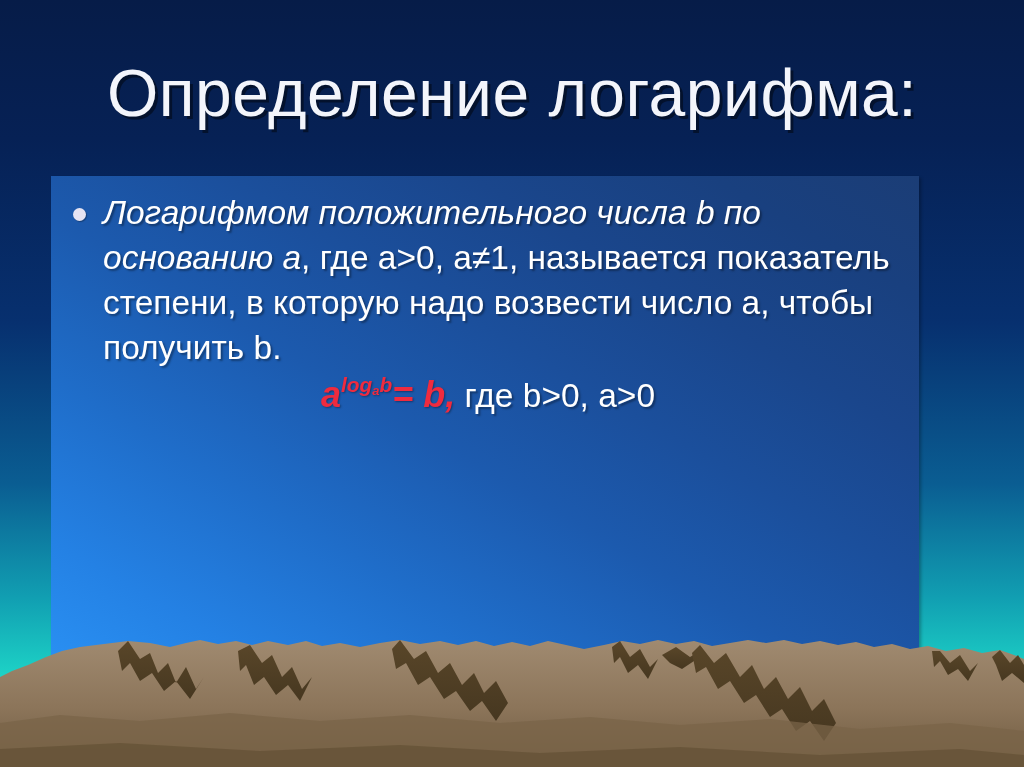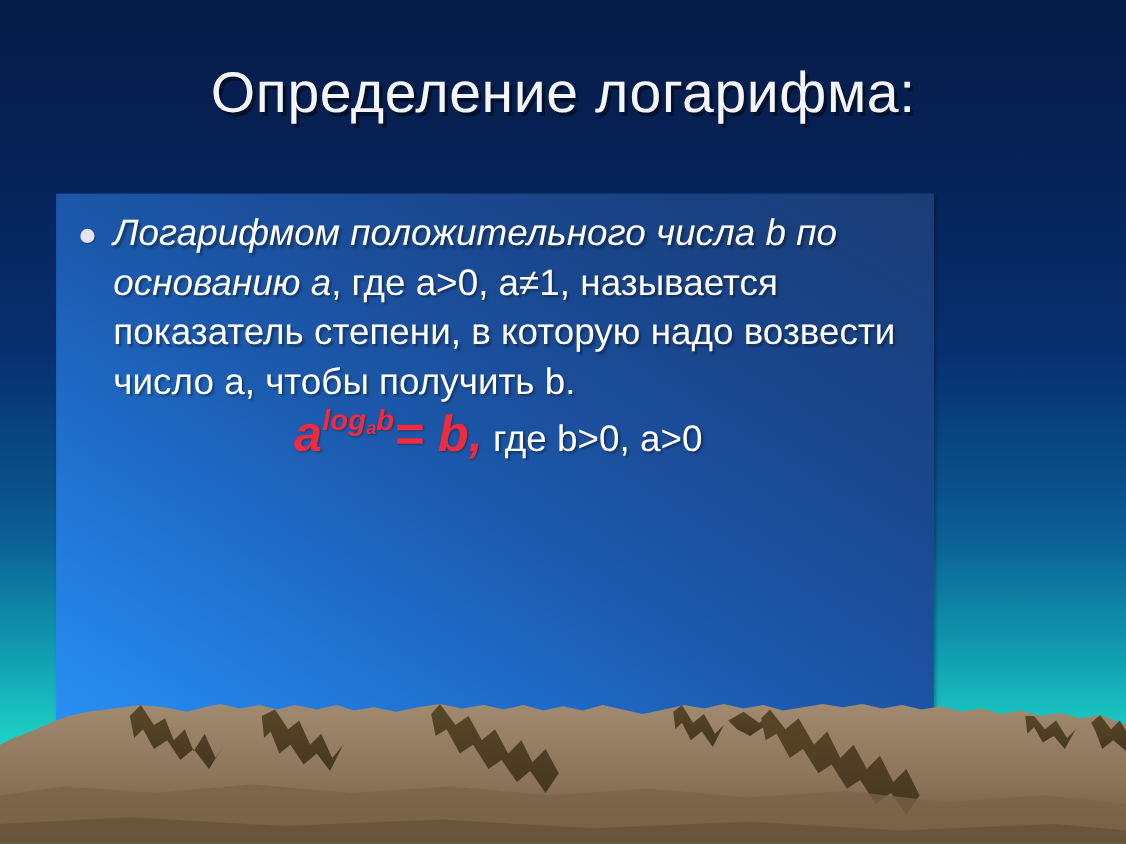--- a/index.html
+++ b/index.html
@@ -31,32 +31,32 @@
     width:1024px; height:130px;
   }
 
   
   #title {
     position:absolute;
     left:0; top:55px;
     width:1024px;
     text-align:center;
     color:#f3f5fb;
-    font-size:52px;
+    font-size:66px;
     font-weight:400;
     letter-spacing:0.5px;
     text-shadow: 3px 3px 0 rgba(0,0,0,0.45);
     white-space:nowrap;
   }
 
   
   #panel {
     position:absolute;
     left:51px; top:176px;
-    width:798px; height:506px;
+    width:868px; height:506px;
     background: linear-gradient(to top right,
         #2a92f5 0%,
         #2481e4 14%,
         #1f6dc9 30%,
         #1c5aae 46%,
         #1b4f9c 60%,
         #1a468c 74%,
         #19407f 88%,
         #1b3d76 100%);
     box-shadow: 2px 2px 3px rgba(0,0,0,0.28);
@@ -93,21 +93,21 @@
     line-height:45px;
     text-align:center;
     padding-left:12px;
     text-shadow: 2px 2px 2px rgba(0,0,0,0.35);
     margin-top:2px;
   }
   .fml {
     color:#ef2b3f;
     font-weight:bold;
     font-style:italic;
-    font-size:46px;
+    font-size:36px;
     text-shadow: 1px 1px 2px rgba(0,0,0,0.35);
   }
   .fml sup, .fml sub {
     font-size:0.58em;
     font-weight:bold;
     font-style:italic;
     line-height:0;
   }
   .fml sup { vertical-align: 0.72em; }
   .fml sub.inner { vertical-align: -0.22em; font-size:0.62em; }

